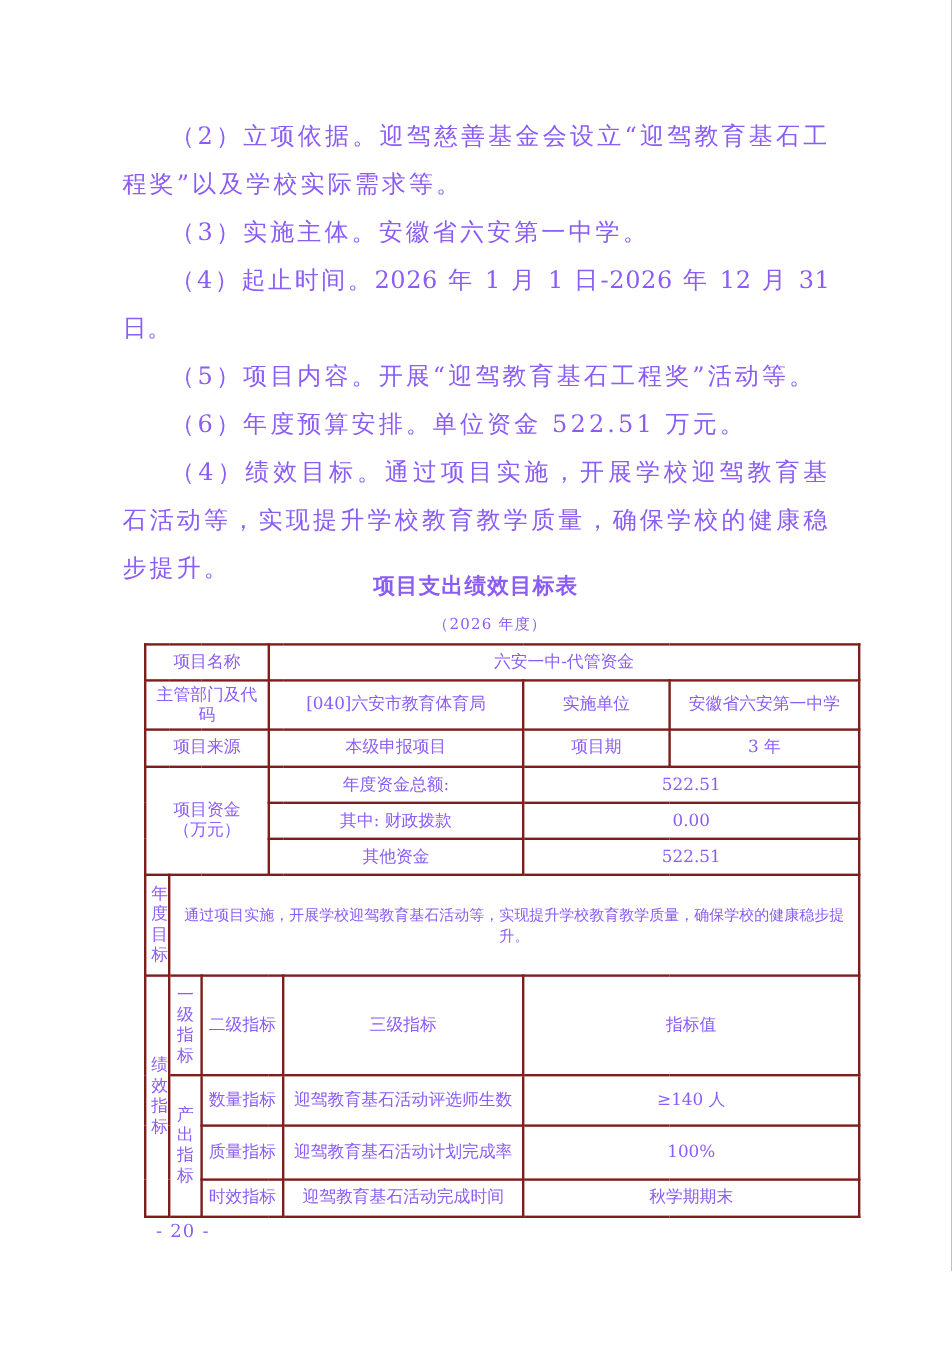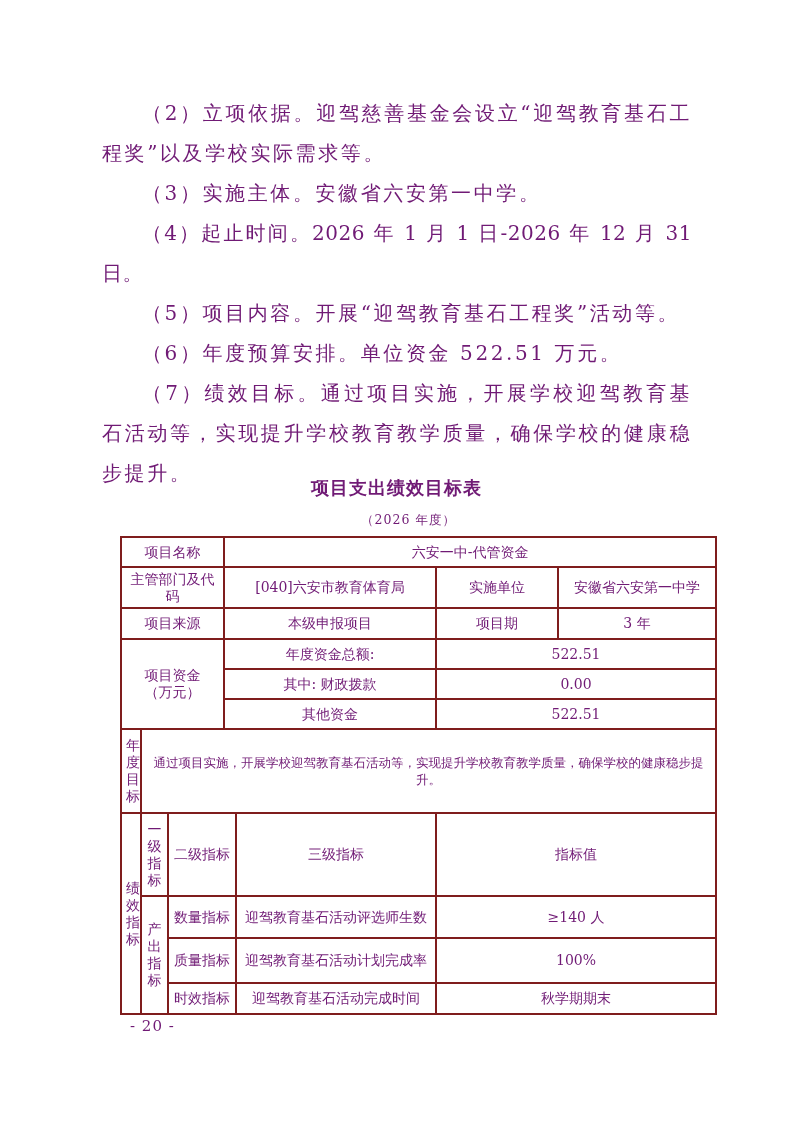--- a/index.html
+++ b/index.html
@@ -1,18 +1,18 @@
 <!DOCTYPE html>
 <html><head>
 <meta charset="utf-8">
 <style>
   html,body { margin:0; padding:0; background:#888; }
   .page {
     position:relative; width:793px; height:1122px; margin:0 auto;
-    background:#ffffff; color:#701a75;
+    background:#ffffff; color:#8b5cf6;
     font-family:"DejaVu Serif","Liberation Serif",serif;
     overflow:hidden;
   }
   
   .body-text {
     position:absolute; left:102px; top:93px; width:590px;
     font-size:20px; line-height:40px; letter-spacing:2.6px;
     text-align:justify;
   }
   .body-text p { margin:0; text-indent:2em; }
@@ -56,21 +56,21 @@
 <body>
 
 <div class="page">
 
   <div class="body-text">
     <p>（2）立项依据。迎驾慈善基金会设立“迎驾教育基石工程奖”以及学校实际需求等。</p>
     <p>（3）实施主体。安徽省六安第一中学。</p>
     <p class="tight">（4）起止时间。2026 年 1 月 1 日-2026 年 12 月 31 日。</p>
     <p>（5）项目内容。开展“迎驾教育基石工程奖”活动等。</p>
     <p>（6）年度预算安排。单位资金 522.51 万元。</p>
-    <p>（7）绩效目标。通过项目实施，开展学校迎驾教育基石活动等，实现提升学校教育教学质量，确保学校的健康稳步提升。</p>
+    <p>（4）绩效目标。通过项目实施，开展学校迎驾教育基石活动等，实现提升学校教育教学质量，确保学校的健康稳步提升。</p>
   </div>
 
   <h1 class="tbl-title">项目支出绩效目标表</h1>
   <div class="tbl-subtitle">（2026 年度）</div>
 
   <table class="perf-table">
     <colgroup>
       <col style="width:20px">
         <col style="width:27px">
         <col style="width:56px">

